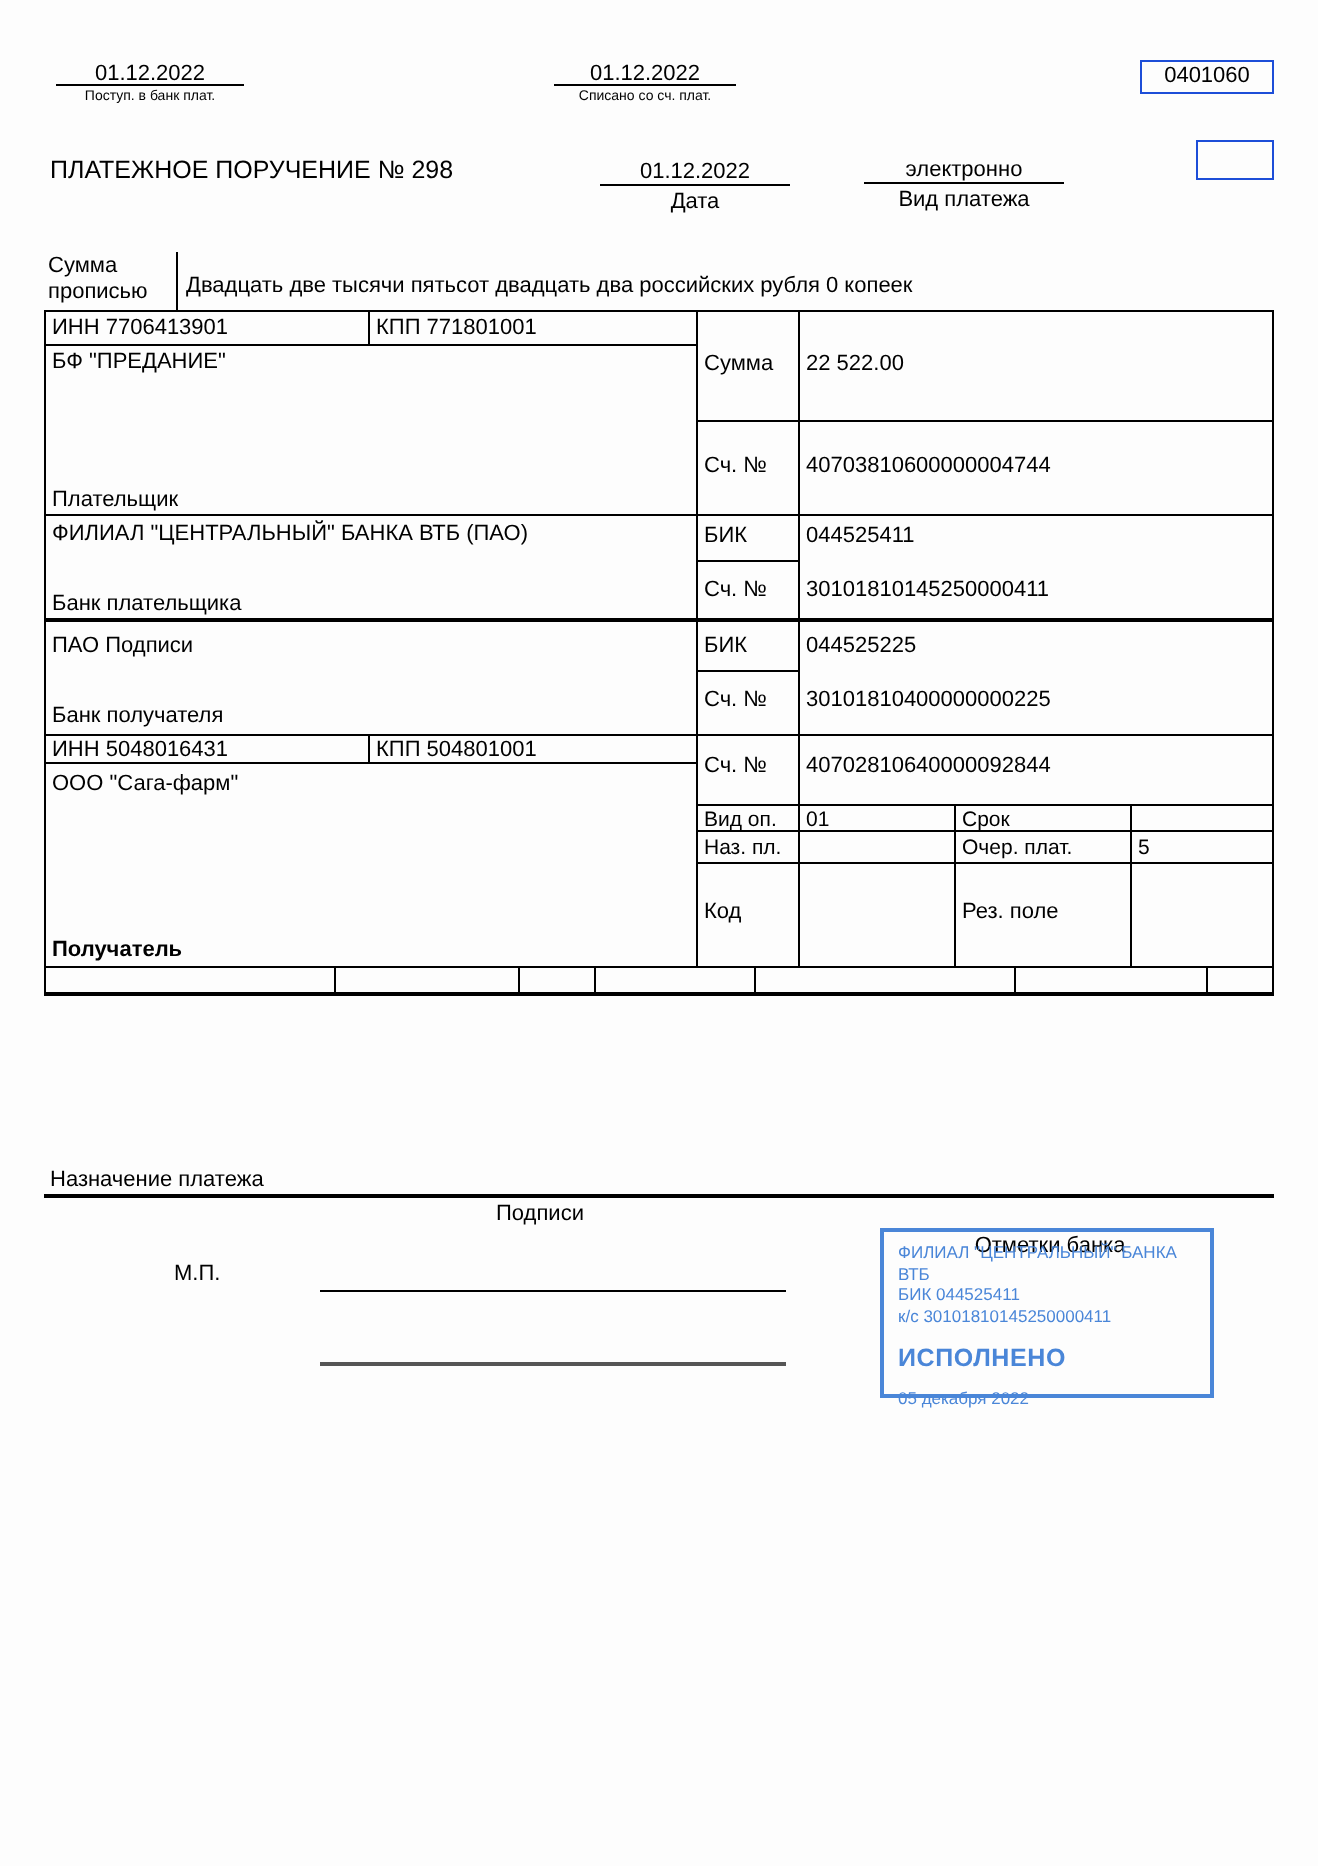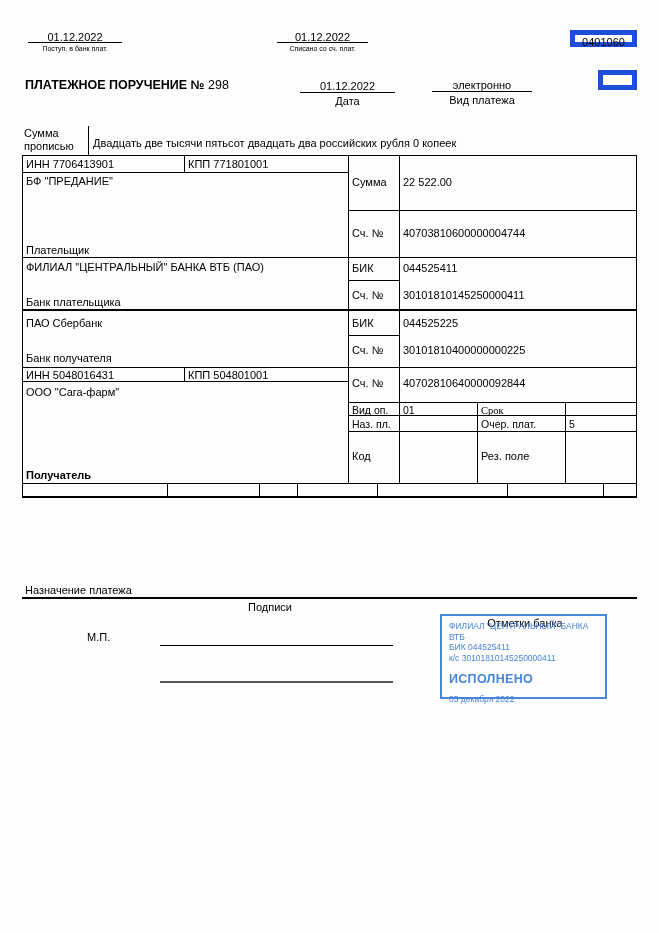--- a/index.html
+++ b/index.html
@@ -4,28 +4,28 @@
 <style>
   html,body{margin:0;padding:0;background:#e9e9e9;}
   .page{position:relative;width:659px;height:933px;background:#fdfdfd;margin:0 auto;
         font-family:"Liberation Sans","DejaVu Sans",sans-serif;color:#000;overflow:hidden;}
   .t{position:absolute;font-size:11px;line-height:13px;white-space:nowrap;}
   .sm{font-size:7px;line-height:8px;}
   .ctr{text-align:center;}
   .hl{position:absolute;height:1px;background:#000;}
   .hl2{position:absolute;height:2px;background:#000;}
   .vl{position:absolute;width:1px;background:#000;}
-  .box{position:absolute;border:5px solid #1d4ed8;box-sizing:border-box;}
+  .box{position:absolute;border:1px solid #1d4ed8;box-sizing:border-box;}
   .wrap{white-space:normal;}
   .stamp{position:absolute;left:440px;top:614px;width:167px;height:85px;
          border:2px solid #4a86d8;box-sizing:border-box;padding:5px 7px;
          color:#4a86d8;font-size:8.5px;line-height:10.5px;}
   .stamp .big{font-weight:bold;font-size:12.5px;line-height:14px;margin-top:9px;letter-spacing:.3px;}
   .stamp .dt{margin-top:8px;}
-  .bold{font-weight:bold;}
+  .bold{font-weight:normal;}
 </style>
 </head>
 <body>
 
 <div class="page">
 
   <div class="t ctr" style="left:28px;top:31px;width:94px;">01.12.2022</div>
   <div class="hl" style="left:28px;top:42px;width:94px;"></div>
   <div class="t sm ctr" style="left:8px;top:45px;width:134px;">Поступ. в банк плат.</div>
 
@@ -86,21 +86,21 @@
   <div class="vl" style="left:603px;top:483px;height:14px;"></div>
 
   <div class="t" style="left:26px;top:158px;">ИНН 7706413901</div>
   <div class="t" style="left:188px;top:158px;">КПП 771801001</div>
   <div class="t" style="left:26px;top:175px;">БФ "ПРЕДАНИЕ"</div>
   <div class="t" style="left:26px;top:244px;">Плательщик</div>
 
   <div class="t" style="left:26px;top:261px;">ФИЛИАЛ "ЦЕНТРАЛЬНЫЙ" БАНКА ВТБ (ПАО)</div>
   <div class="t" style="left:26px;top:296px;">Банк плательщика</div>
 
-  <div class="t" style="left:26px;top:317px;">ПАО Сбербанк</div>
+  <div class="t" style="left:26px;top:317px;">ПАО Подписи</div>
   <div class="t" style="left:26px;top:352px;">Банк получателя</div>
 
   <div class="t" style="left:26px;top:369px;">ИНН 5048016431</div>
   <div class="t" style="left:188px;top:369px;">КПП 504801001</div>
   <div class="t" style="left:26px;top:386px;">ООО "Сага-фарм"</div>
   <div class="t" style="left:26px;top:469px;font-weight:bold;">Получатель</div>
 
   <div class="t" style="left:352px;top:176px;">Сумма</div>
   <div class="t" style="left:352px;top:227px;">Сч. №</div>
   <div class="t" style="left:352px;top:262px;">БИК</div>
@@ -114,21 +114,21 @@
 
   <div class="t" style="left:403px;top:176px;">22 522.00</div>
   <div class="t" style="left:403px;top:227px;">40703810600000004744</div>
   <div class="t" style="left:403px;top:262px;">044525411</div>
   <div class="t" style="left:403px;top:289px;">30101810145250000411</div>
   <div class="t" style="left:403px;top:317px;">044525225</div>
   <div class="t" style="left:403px;top:344px;">30101810400000000225</div>
   <div class="t" style="left:403px;top:377px;">40702810640000092844</div>
   <div class="t" style="left:403px;top:404px;font-size:10.5px;">01</div>
 
-  <div class="t" style="left:481px;top:404px;font-size:10.5px;font-family:Liberation Serif, serif;">Срок</div>
+  <div class="t" style="left:481px;top:404px;font-size:10.5px;">Срок</div>
   <div class="t" style="left:481px;top:418px;font-size:10.5px;">Очер. плат.</div>
   <div class="t" style="left:481px;top:450px;">Рез. поле</div>
   <div class="t" style="left:569px;top:418px;font-size:10.5px;">5</div>
 
   <div class="t" style="left:25px;top:584px;">Назначение платежа</div>
   <div class="hl2" style="left:22px;top:597px;width:615px;"></div>
 
   <div class="t ctr" style="left:200px;top:601px;width:140px;">Подписи</div>
   <div class="t ctr" style="left:455px;top:601px;width:140px;margin-top:16px;">Отметки банка</div>
   <div class="t" style="left:64px;top:631px;padding-left:23px;">М.П.</div>

